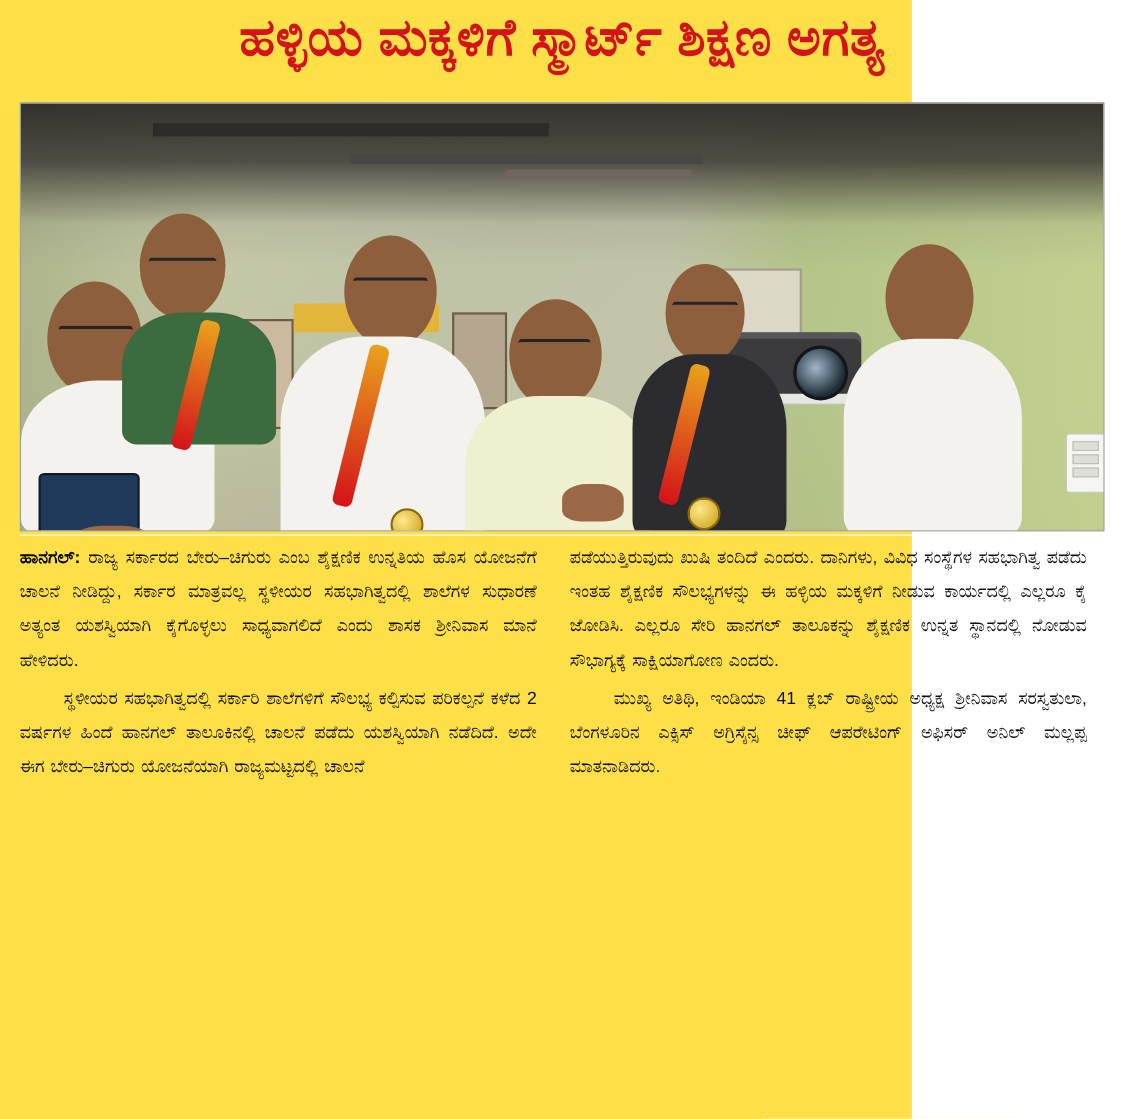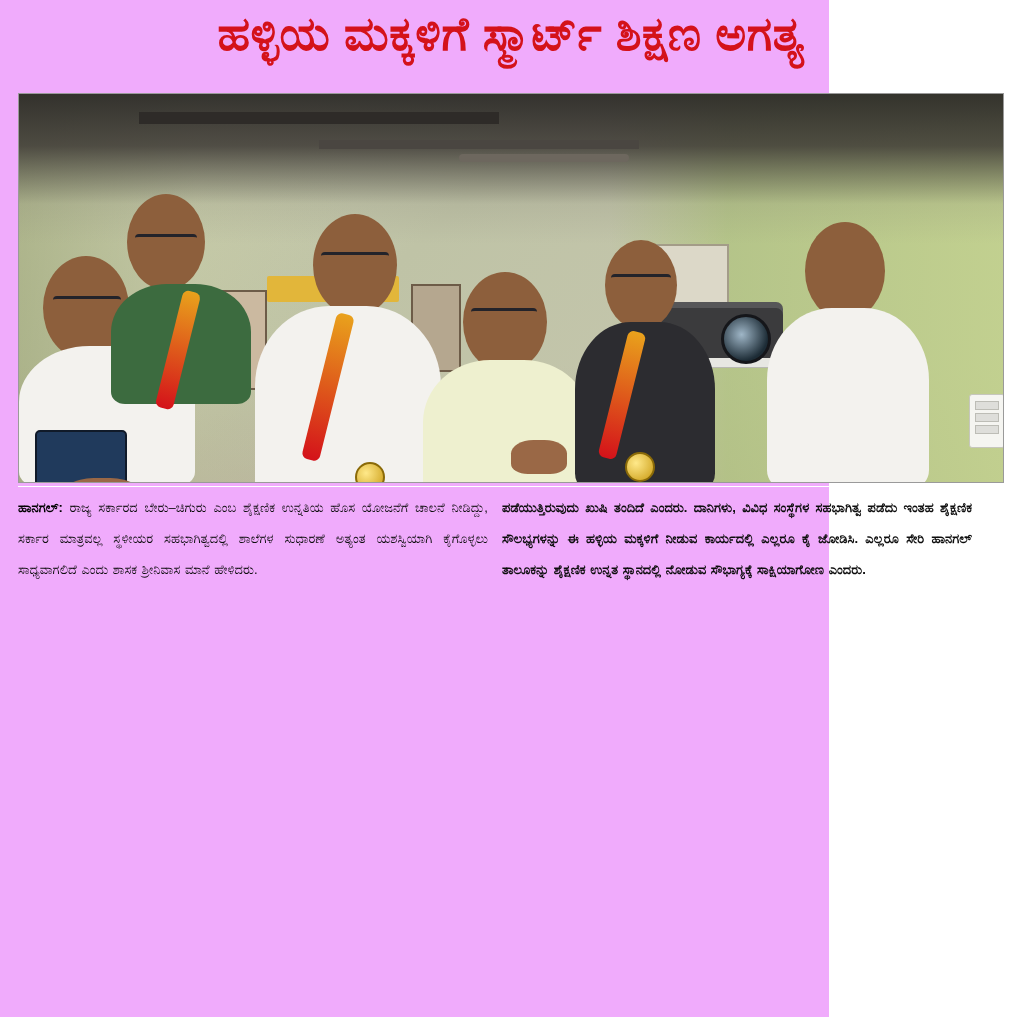--- a/index.html
+++ b/index.html
@@ -11,21 +11,21 @@
     width: 1022px;
     height: 1017px;
     font-family: "Liberation Sans", sans-serif;
     color: #111111;
     overflow: hidden;
   }
   .page {
     position: relative;
     width: 829px;
     height: 1017px;
-    background: #f0abfc;
+    background: #fde047;
     box-sizing: border-box;
     padding: 0;
   }
   
   .headline {
     position: absolute;
     left: 0;
     top: 2px;
     width: 1022px;
     text-align: center;
@@ -156,25 +156,25 @@
     top: 492px;
     width: 986px;
     height: 520px;
   }
   .col {
     position: absolute;
     top: 0;
     width: 470px;
   }
   .col-left { left: 0; }
-  .col-right { left: 484px; font-weight: bold; }
+  .col-right { left: 500px; }
   .para {
     margin: 0 0 4px 0;
     font-family: "Liberation Sans", sans-serif;
-    font-size: 13px;
+    font-size: 16px;
     line-height: 31px;
     text-align: justify;
     text-justify: inter-word;
     color: #0d0d0d;
     word-spacing: 1px;
   }
   .para.indent { text-indent: 40px; }
   .dateline {
     font-weight: bold;
     color: #000000;
@@ -252,20 +252,22 @@
       <div class="hand" style="left:40px;top:384px;width:86px;height:54px;"></div>
     </div>
   </div>
 
   <div class="rule-top"></div>
 
   <div class="body-cols">
 
     <div class="col col-left">
       <p class="para"><span class="dateline">ಹಾನಗಲ್:</span> <span>ರಾಜ್ಯ ಸರ್ಕಾರದ ಬೇರು–ಚಿಗುರು ಎಂಬ ಶೈಕ್ಷಣಿಕ ಉನ್ನತಿಯ ಹೊಸ ಯೋಜನೆಗೆ ಚಾಲನೆ ನೀಡಿದ್ದು, ಸರ್ಕಾರ ಮಾತ್ರವಲ್ಲ ಸ್ಥಳೀಯರ ಸಹಭಾಗಿತ್ವದಲ್ಲಿ ಶಾಲೆಗಳ ಸುಧಾರಣೆ ಅತ್ಯಂತ ಯಶಸ್ವಿಯಾಗಿ ಕೈಗೊಳ್ಳಲು ಸಾಧ್ಯವಾಗಲಿದೆ ಎಂದು ಶಾಸಕ ಶ್ರೀನಿವಾಸ ಮಾನೆ ಹೇಳಿದರು.</span></p>
+      <p class="para indent">ಸ್ಥಳೀಯರ ಸಹಭಾಗಿತ್ವದಲ್ಲಿ ಸರ್ಕಾರಿ ಶಾಲೆಗಳಿಗೆ ಸೌಲಭ್ಯ ಕಲ್ಪಿಸುವ ಪರಿಕಲ್ಪನೆ ಕಳೆದ 2 ವರ್ಷಗಳ ಹಿಂದೆ ಹಾನಗಲ್ ತಾಲೂಕಿನಲ್ಲಿ ಚಾಲನೆ ಪಡೆದು ಯಶಸ್ವಿಯಾಗಿ ನಡೆದಿದೆ. ಅದೇ ಈಗ ಬೇರು–ಚಿಗುರು ಯೋಜನೆಯಾಗಿ ರಾಜ್ಯಮಟ್ಟದಲ್ಲಿ ಚಾಲನೆ</p>
     </div>
 
     <div class="col col-right">
       <p class="para">ಪಡೆಯುತ್ತಿರುವುದು ಖುಷಿ ತಂದಿದೆ ಎಂದರು. ದಾನಿಗಳು, ವಿವಿಧ ಸಂಸ್ಥೆಗಳ ಸಹಭಾಗಿತ್ವ ಪಡೆದು ಇಂತಹ ಶೈಕ್ಷಣಿಕ ಸೌಲಭ್ಯಗಳನ್ನು ಈ ಹಳ್ಳಿಯ ಮಕ್ಕಳಿಗೆ ನೀಡುವ ಕಾರ್ಯದಲ್ಲಿ ಎಲ್ಲರೂ ಕೈ ಜೋಡಿಸಿ. ಎಲ್ಲರೂ ಸೇರಿ ಹಾನಗಲ್ ತಾಲೂಕನ್ನು ಶೈಕ್ಷಣಿಕ ಉನ್ನತ ಸ್ಥಾನದಲ್ಲಿ ನೋಡುವ ಸೌಭಾಗ್ಯಕ್ಕೆ ಸಾಕ್ಷಿಯಾಗೋಣ ಎಂದರು.</p>
+      <p class="para indent">ಮುಖ್ಯ ಅತಿಥಿ, ಇಂಡಿಯಾ 41 ಕ್ಲಬ್ ರಾಷ್ಟ್ರೀಯ ಅಧ್ಯಕ್ಷ ಶ್ರೀನಿವಾಸ ಸರಸ್ವತುಲಾ, ಬೆಂಗಳೂರಿನ ಎಕ್ಸಿಸ್ ಅಗ್ರಿಸೈನ್ಸ ಚೀಫ್ ಆಪರೇಟಿಂಗ್ ಅಫಿಸರ್ ಅನಿಲ್ ಮಲ್ಲಪ್ಪ ಮಾತನಾಡಿದರು.</p>
     </div>
 
   </div>
 </div>
 
 </body></html>

